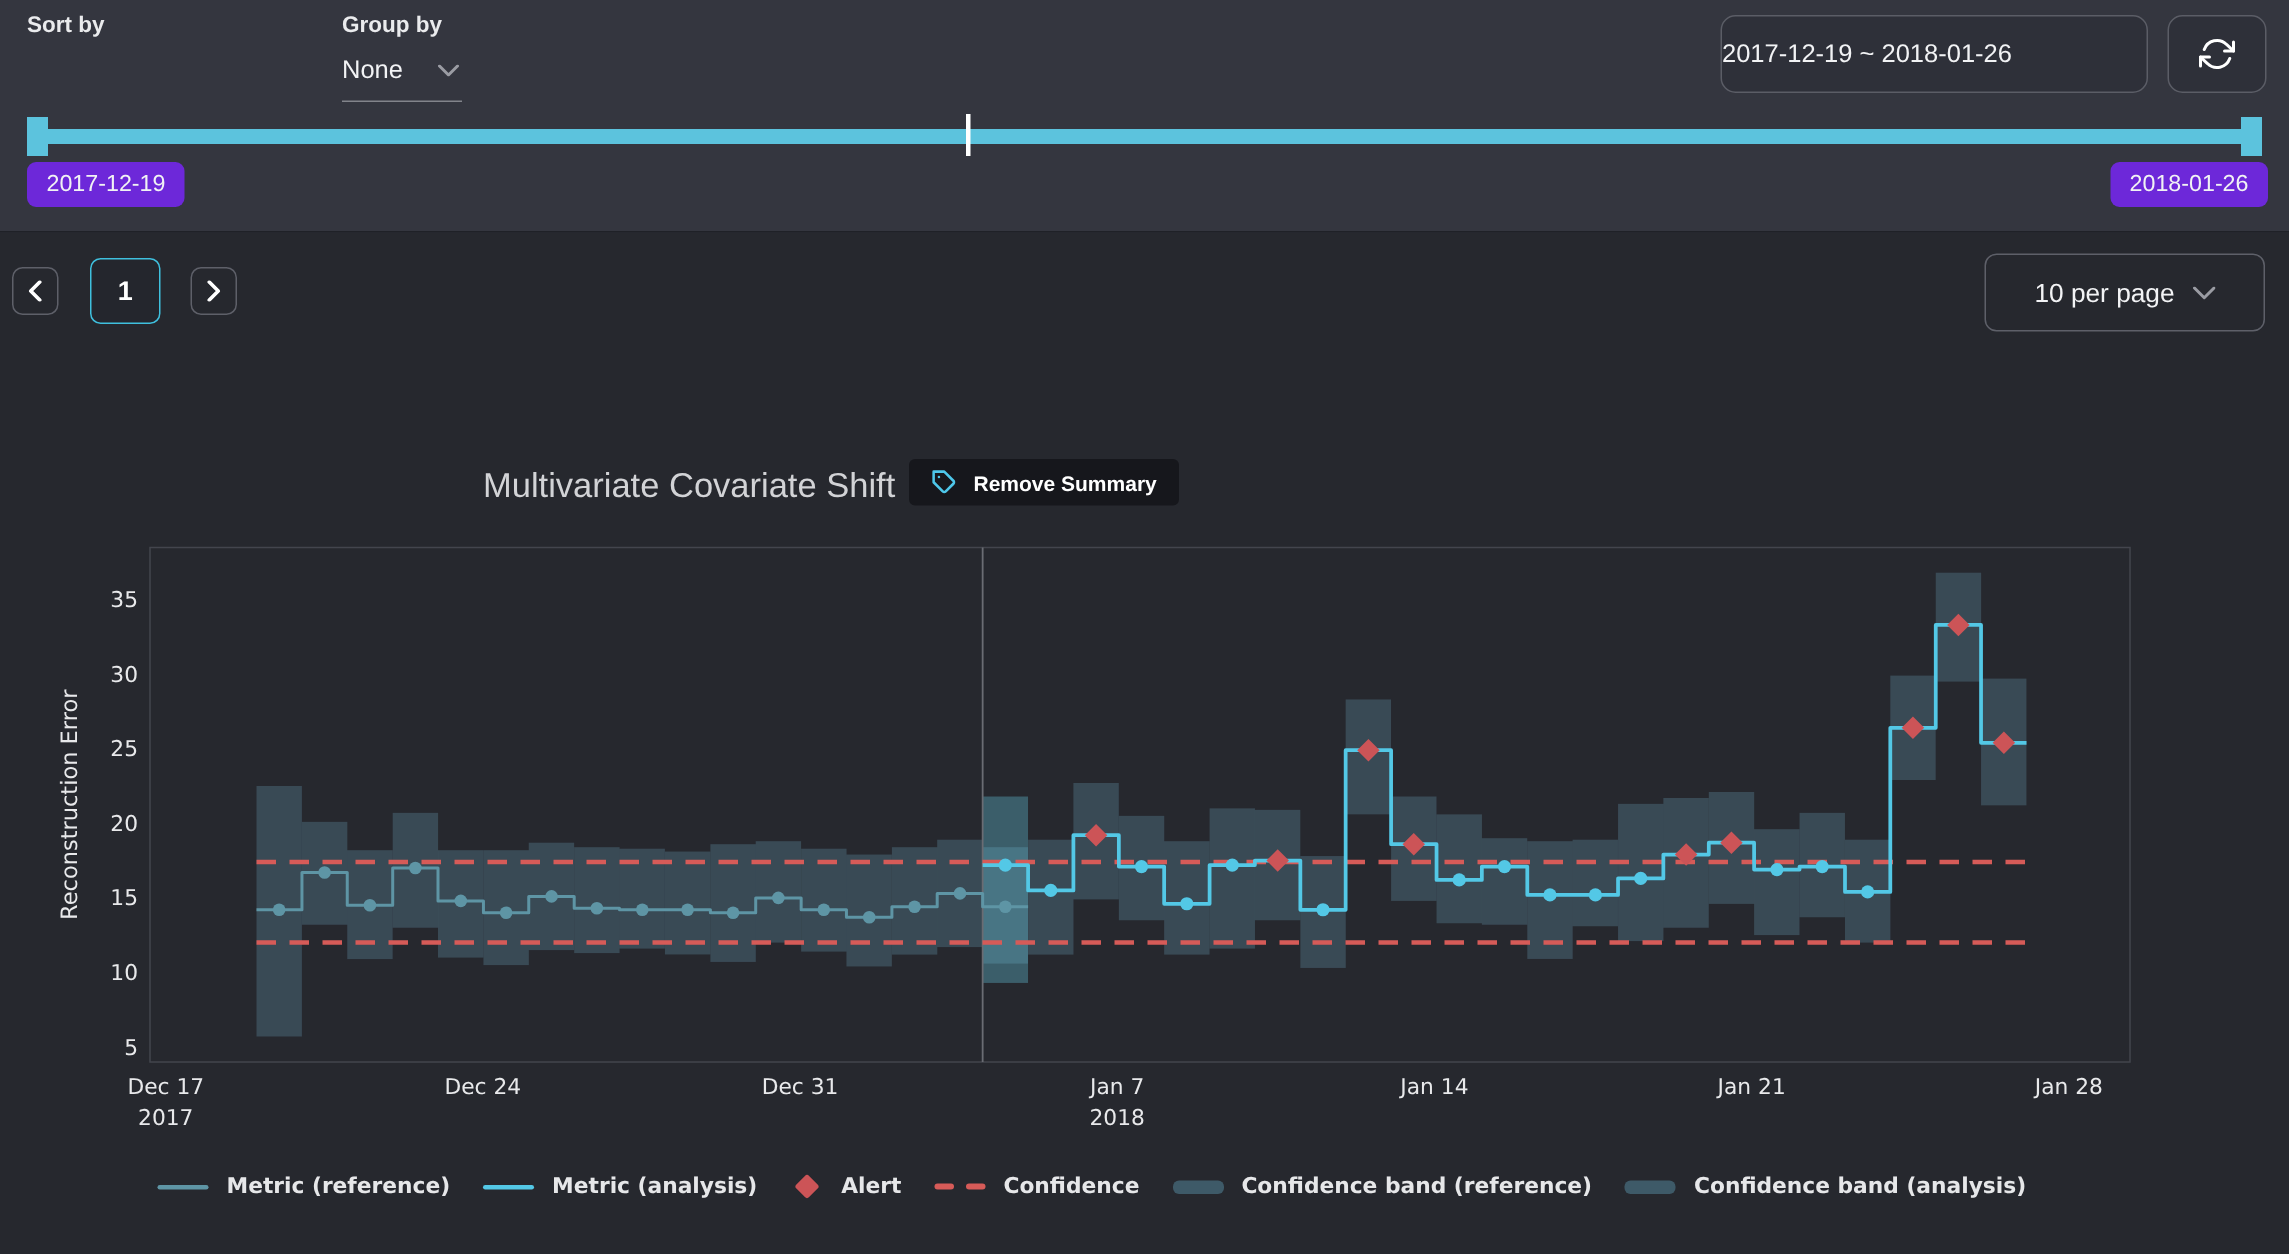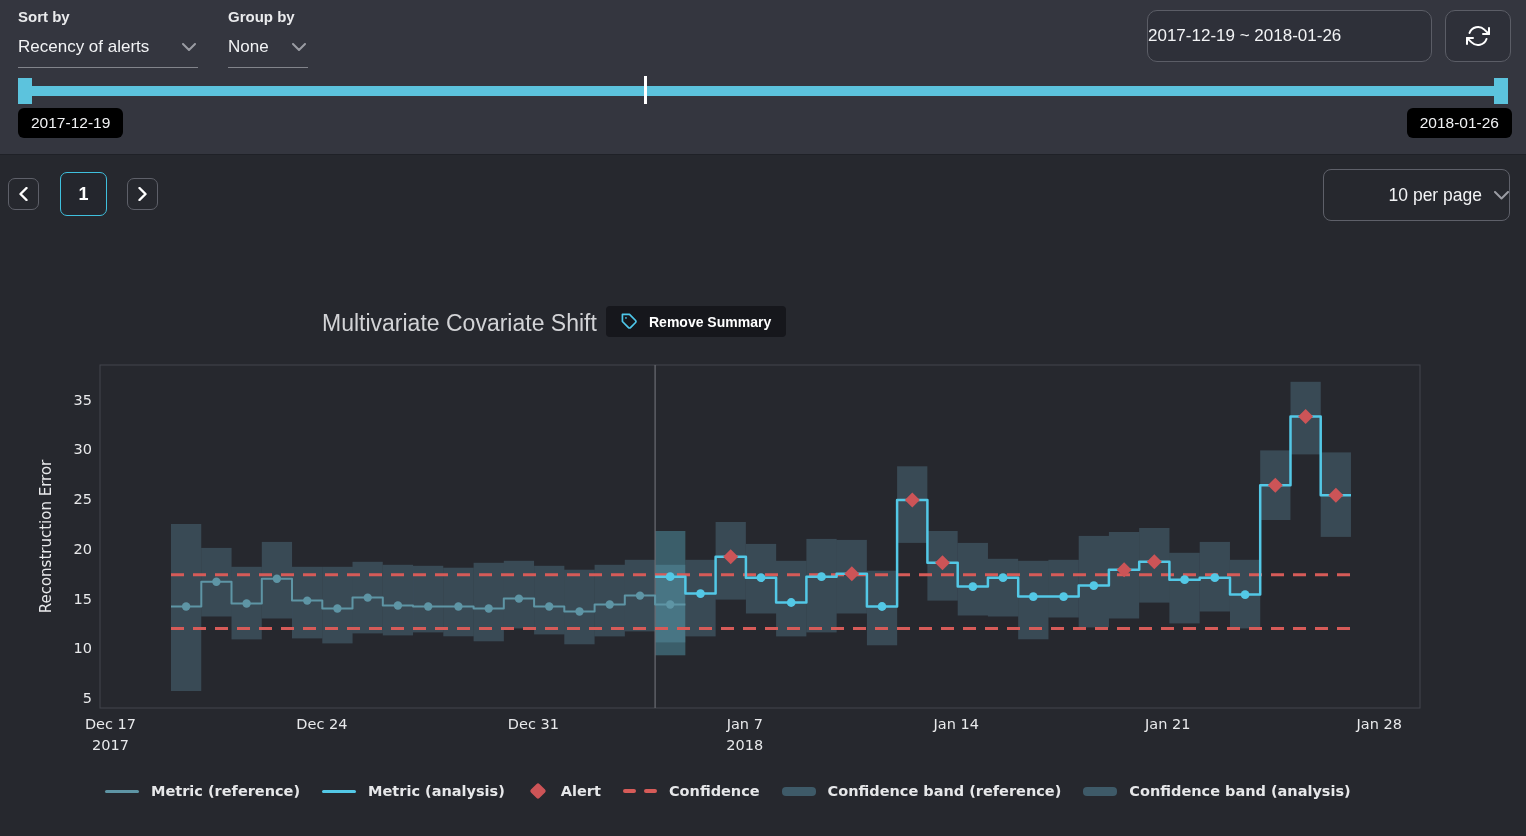--- a/index.html
+++ b/index.html
@@ -19,32 +19,32 @@
   .daterange { position:absolute; top:10px; left:1147px; width:285px; height:52px;
     border:1px solid #5b5d66; border-radius:10px; background:#2e3039;
     display:flex; align-items:center; font-size:17px; color:#f2f3f5; cursor:pointer; }
   .refresh-btn { position:absolute; top:10px; left:1445px; width:66px; height:52px;
     border:1px solid #5b5d66; border-radius:10px; background:#2e3039;
     display:flex; align-items:center; justify-content:center; cursor:pointer; }
   .slider-track { position:absolute; left:18px; top:86px; width:1490px; height:10px; background:#5cc3dd; cursor:pointer; }
   .slider-handle { position:absolute; top:78px; width:14px; height:26px; background:#5cc3dd; cursor:ew-resize; }
   .slider-handle.left { left:18px; } .slider-handle.right { left:1494px; }
   .slider-marker { position:absolute; left:644px; top:76px; width:3px; height:28px; background:#ffffff; }
-  .chip { position:absolute; top:108px; background:#000000; border-radius:6px;
+  .chip { position:absolute; top:108px; background:#6d28d9; border-radius:6px;
     padding:6px 13px; font-size:15.5px; color:#f1f2f4; }
   .chip.left { left:18px; } .chip.right { right:14px; }
   
   .pg-btn { position:absolute; background:transparent; border:1px solid #5e6069; border-radius:7px;
     display:flex; align-items:center; justify-content:center; cursor:pointer; padding:0; }
   .pg-prev { left:8px; top:178px; width:31px; height:32px; }
   .pg-next { left:127px; top:178px; width:31px; height:32px; }
   .pg-page { left:60px; top:172px; width:47px; height:44px; border:1.5px solid #3fc0de;
     font-family:"Liberation Sans",sans-serif; font-size:18px; font-weight:bold; color:#ffffff; background:#24262d; }
   .per-page { position:absolute; left:1323px; top:169px; width:187px; height:52px;
-    border:1px solid #5e6069; border-radius:8px; display:flex; align-items:center; justify-content:flex-end;
+    border:1px solid #5e6069; border-radius:8px; display:flex; align-items:center; justify-content:center;
     gap:12px; font-size:17.5px; color:#f2f3f5; cursor:pointer; }
   
   .chart-title { position:absolute; left:48px; top:310px; margin:0; font-size:19px; font-weight:bold; color:#ffffff; }
   .chart-subtitle { position:absolute; left:322px; top:310px; font-size:23px; font-weight:normal; color:#d2d3d6; }
   .remove-summary { position:absolute; left:606px; top:306px; height:31px;
     background:#16171c; border:none; border-radius:4px; display:flex; align-items:center;
     gap:11px; padding:2px 15px; cursor:pointer; }
   .remove-summary .lbl { font-family:"Liberation Sans",sans-serif; font-size:14px; font-weight:bold; color:#ffffff; }
   
   #chart-svg { position:absolute; left:0; top:350px; }
@@ -61,26 +61,20 @@
   .sw-dash i { display:inline-block; width:13px; height:4px; border-radius:2px; }
 </style>
 </head>
 <body>
 
 <div class="app">
 
   <header class="topbar">
 
     <div class="ctl-label" style="left:18px;">Sort by</div>
-    <div class="select" style="left:18px; width:180px;">
-      <span class="val">Recency of alerts</span>
-      <svg class="chev" width="14" height="8" viewBox="0 0 14 8">
-          <polyline points="1,1 7,7 13,1" fill="none" stroke="#9a9ca3" stroke-width="2" stroke-linecap="round" stroke-linejoin="round"></polyline>
-        </svg>
-    </div>
 
     <div class="ctl-label" style="left:228px;">Group by</div>
     <div class="select" style="left:228px; width:80px;">
       <span class="val">None</span>
       <svg class="chev" width="14" height="8" viewBox="0 0 14 8">
           <polyline points="1,1 7,7 13,1" fill="none" stroke="#9a9ca3" stroke-width="2" stroke-linecap="round" stroke-linejoin="round"></polyline>
         </svg>
     </div>
 
     <div class="daterange">

